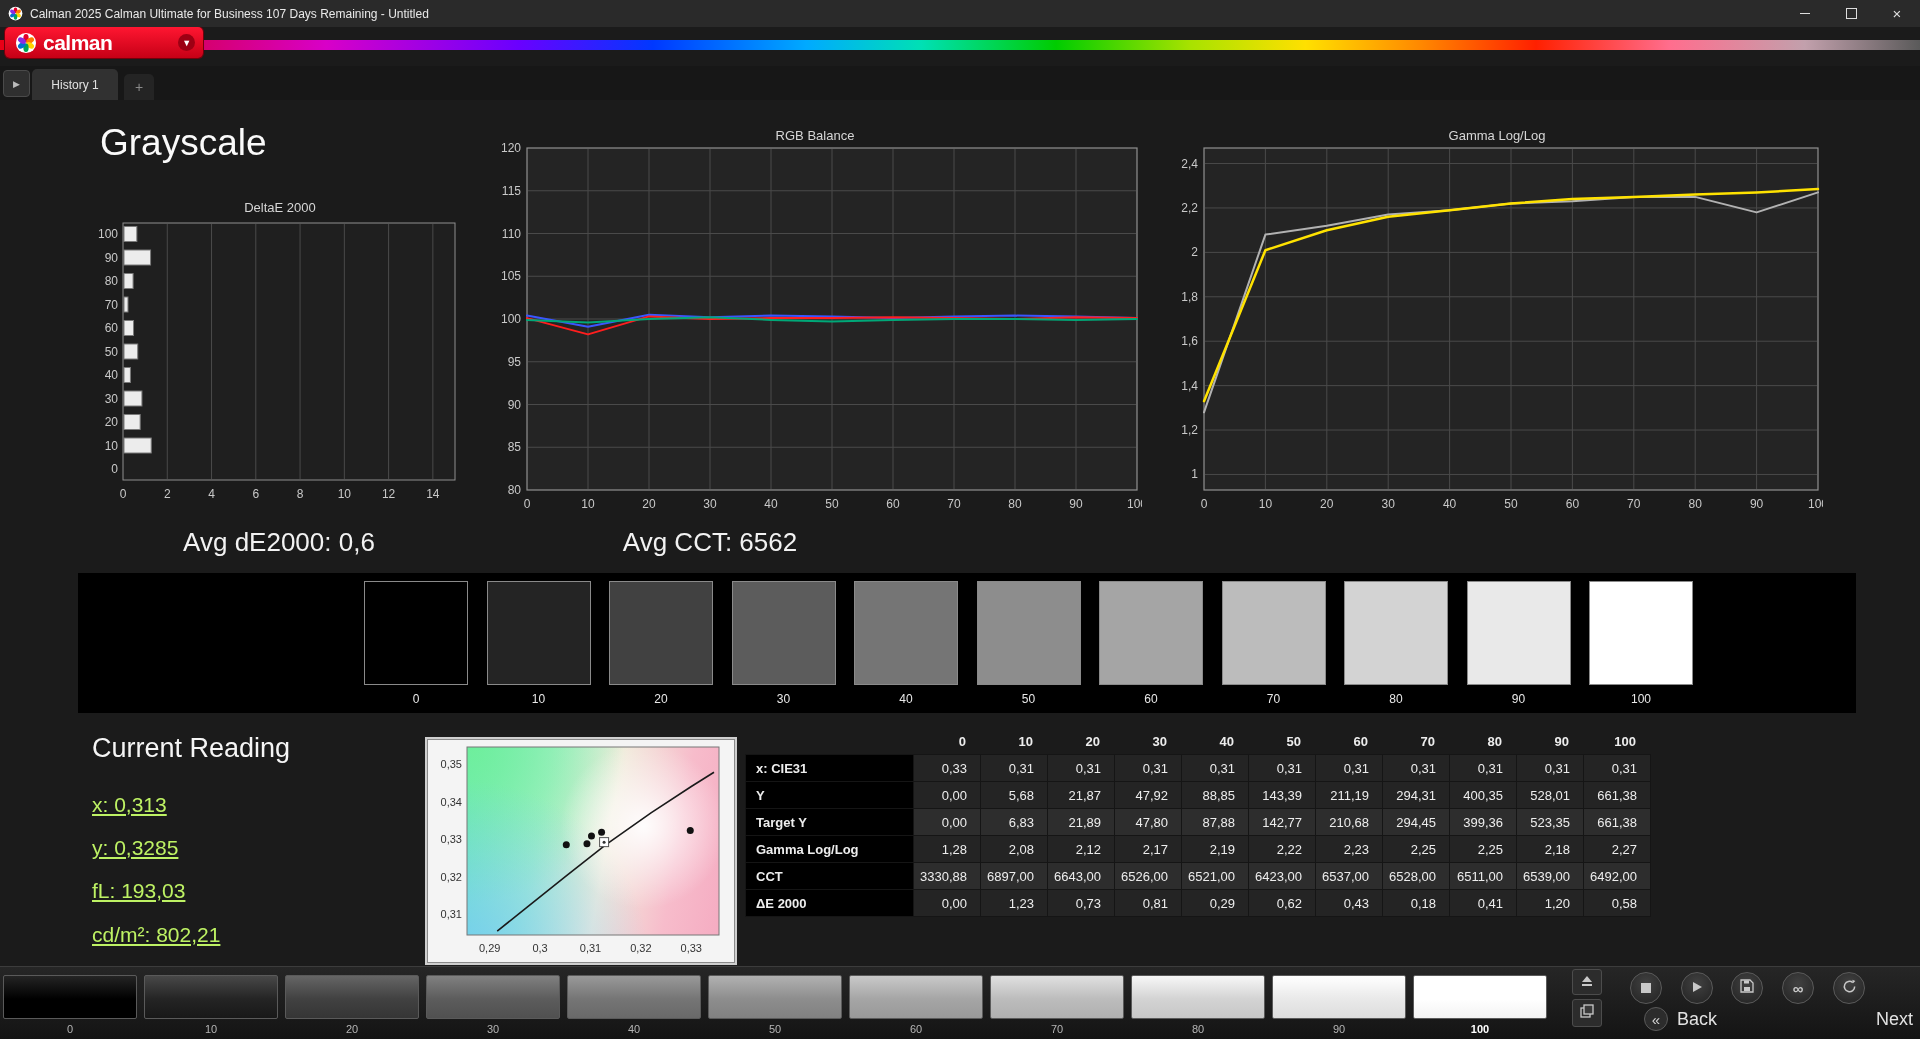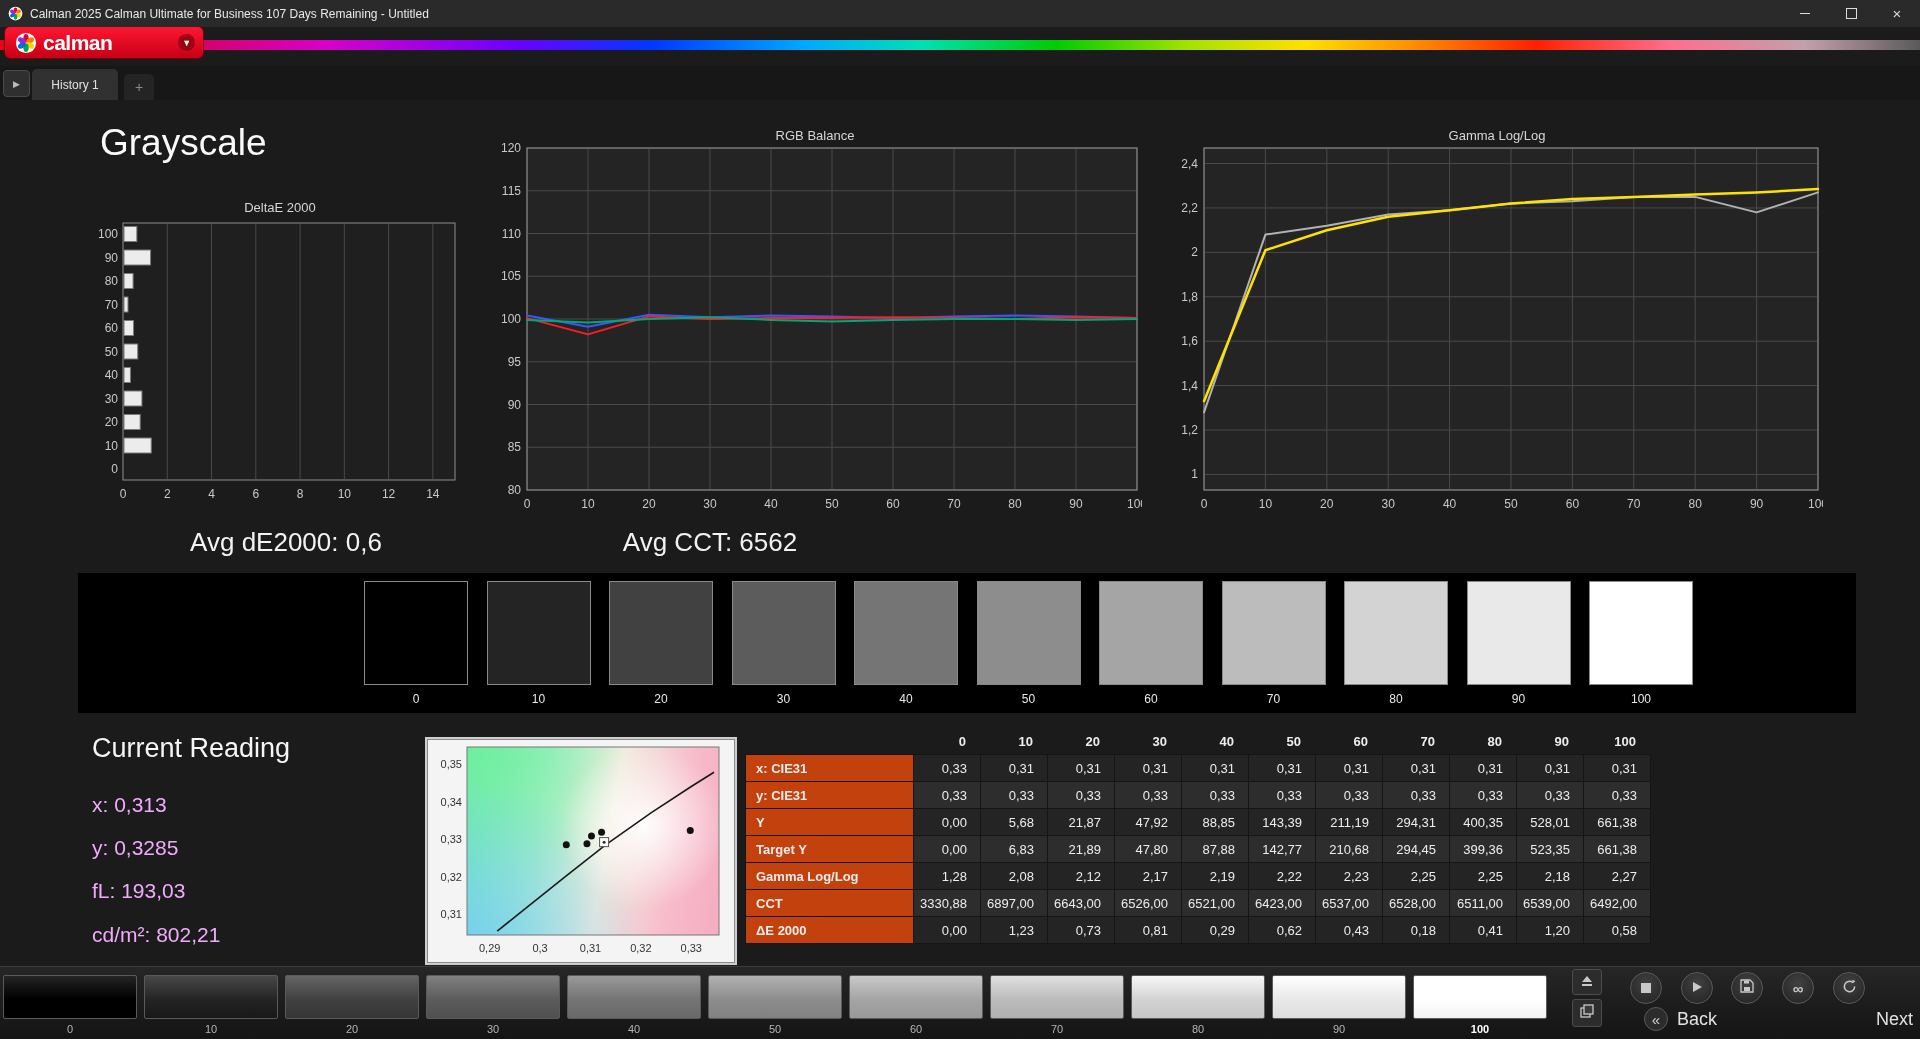--- a/index.html
+++ b/index.html
@@ -37,35 +37,35 @@
   .page-title{position:absolute;left:100px;top:122px;font-size:37px;color:#fafafa;}
   .chart-title{position:absolute;width:240px;text-align:center;color:#d6d6d6;font-size:13px;}
   .stat{position:absolute;top:527px;color:#f2f2f2;font-size:26px;white-space:nowrap;}
   
   .strip{position:absolute;left:78px;top:573px;width:1778px;height:140px;background:#000;}
   .strip-rowlabel{position:absolute;left:336px;width:14px;color:#d8d8d8;font-size:11px;transform:rotate(-90deg);transform-origin:center;white-space:nowrap;}
   .strip-swatch{position:absolute;top:8px;width:104px;height:104px;border:1px solid #8a8a8a;box-sizing:border-box;}
   .strip-label{position:absolute;top:119px;width:104px;text-align:center;color:#e8e8e8;font-size:12px;}
   
   .cr-title{position:absolute;left:92px;top:733px;font-size:27px;color:#f5f5f5;}
-  .cr-line{position:absolute;left:92px;font-size:21px;color:#f0abfc;}
+  .cr-line{position:absolute;left:92px;font-size:21px;color:#bef264;text-decoration:underline;}
   
   .cie-panel{position:absolute;left:425px;top:737px;width:312px;height:228px;background:#f4f4f4;border:2px solid #cfcfcf;box-sizing:border-box;box-shadow:inset 0 0 0 1px #8a8a8a;}
   .cie-grad{position:absolute;left:40px;top:8px;width:252px;height:188px;
     background:
       radial-gradient(circle at 70% 42%, rgba(255,255,255,0.95) 0%, rgba(255,255,255,0) 40%),
       radial-gradient(circle at 0% 115%, rgba(110,195,255,0.75) 0%, rgba(110,195,255,0) 55%),
       radial-gradient(circle at 2% 0%, rgba(110,240,150,0.85) 0%, rgba(110,240,150,0) 50%),
       linear-gradient(100deg,#6fe8c0 0%,#a8efcc 30%,#f1ecdc 55%,#f7bccb 80%,#f5acc2 100%);}
   .cie-svg{position:absolute;left:0;top:0;}
   
   #data-table{position:absolute;left:745px;top:727px;border-collapse:collapse;font-size:13px;color:#ededed;table-layout:fixed;}
   #data-table th,#data-table td{border:1px solid #151515;height:26px;padding:0;overflow:hidden;white-space:nowrap;}
   #data-table thead th{background:transparent;border-color:transparent;border-bottom:1px solid #151515;font-weight:bold;text-align:right;padding-right:14px;}
-  #data-table tbody th{background:#c2410c;text-align:left;padding-left:10px;font-weight:bold;font-size:13px;}
+  #data-table tbody th{background:#000000;text-align:left;padding-left:10px;font-weight:bold;font-size:13px;}
   #data-table td{text-align:right;padding-right:13px;}
   #data-table tr.r-even td{background:#242424;}
   #data-table tr.r-odd td{background:#2d2d2d;}
   
   .bottombar{position:absolute;left:0;top:966px;width:1920px;height:73px;background:linear-gradient(#262626,#141414);border-top:1px solid #3c3c3c;box-sizing:border-box;}
   .bb-btn{position:absolute;top:8px;width:134px;height:44px;border:1px solid #5a5a5a;border-radius:2px;box-sizing:border-box;}
   .bb-label{position:absolute;top:56px;width:134px;text-align:center;font-size:11px;color:#b5b5b5;}
   .round-btn{position:absolute;top:5px;width:32px;height:32px;border-radius:50%;background:radial-gradient(circle at 50% 35%,#414141,#222);border:1px solid #5a5a5a;display:flex;align-items:center;justify-content:center;box-sizing:border-box;}
   .sq-btn{position:absolute;left:1572px;width:30px;height:26px;background:#2c2c2c;border:1px solid #4c4c4c;border-radius:3px;display:flex;align-items:center;justify-content:center;box-sizing:border-box;}
   .nav-circle{width:24px;height:24px;border-radius:50%;background:#2c2c2c;border:1px solid #5a5a5a;color:#d5d5d5;font-size:15px;display:flex;align-items:center;justify-content:center;box-sizing:border-box;}
@@ -318,21 +318,21 @@
       <line x1="37" y1="112.37662337662341" x2="649" y2="112.37662337662341" stroke="#4a4a4a"></line>
       <text x="30" y="116.37662337662341" fill="#c9c9c9" font-size="12" text-anchor="end">2</text>
       <line x1="37" y1="67.96103896103895" x2="649" y2="67.96103896103895" stroke="#4a4a4a"></line>
       <text x="30" y="71.96103896103895" fill="#c9c9c9" font-size="12" text-anchor="end">2,2</text>
       <line x1="37" y1="23.545454545454607" x2="649" y2="23.545454545454607" stroke="#4a4a4a"></line>
       <text x="30" y="27.545454545454607" fill="#c9c9c9" font-size="12" text-anchor="end">2,4</text>
       <polyline points="36.0,272.3 97.4,94.6 158.8,85.7 220.2,74.6 281.6,70.2 343.0,63.5 404.4,61.3 465.8,56.9 527.2,56.9 588.6,72.4 650.0,52.4" fill="none" stroke="#b2b2b2" stroke-width="2" stroke-linejoin="round" stroke-linecap="round"></polyline>
       <polyline points="36.0,261.2 97.4,110.2 158.8,90.2 220.2,76.8 281.6,70.2 343.0,63.5 404.4,59.1 465.8,56.9 527.2,54.6 588.6,52.4 650.0,49.1" fill="none" stroke="#ffe200" stroke-width="2.5" stroke-linejoin="round" stroke-linecap="round"></polyline>
     </svg>
 
-  <div class="stat" style="left:101px;width:370px;text-align:center;">Avg dE2000: 0,6</div>
+  <div class="stat" style="left:94px;width:370px;text-align:center;">Avg dE2000: 0,6</div>
   <div class="stat" style="left:520px;width:380px;text-align:center;">Avg CCT: 6562</div>
 
   <div class="strip" id="swatch-strip">
     <span class="strip-rowlabel" style="top:36px;">Actual</span>
     <span class="strip-rowlabel" style="top:90px;">Target</span>
   <div class="strip-swatch" style="left: 286px; background: rgb(0, 0, 0);"></div>
       <div class="strip-label" style="left: 286px;">0</div>
       <div class="strip-swatch" style="left: 408.5px; background: rgb(36, 36, 36);"></div>
       <div class="strip-label" style="left: 408.5px;">10</div>
       <div class="strip-swatch" style="left: 531px; background: rgb(65, 65, 65);"></div>
@@ -425,34 +425,20 @@
           <td>0,31</td>
           <td>0,31</td>
           <td>0,31</td>
           <td>0,31</td>
           <td>0,31</td>
           <td>0,31</td>
           <td>0,31</td>
           <td>0,31</td>
           <td>0,31</td>
         </tr>
-        <tr class="r-odd">
-          <th>y: CIE31</th>
-          <td>0,33</td>
-          <td>0,33</td>
-          <td>0,33</td>
-          <td>0,33</td>
-          <td>0,33</td>
-          <td>0,33</td>
-          <td>0,33</td>
-          <td>0,33</td>
-          <td>0,33</td>
-          <td>0,33</td>
-          <td>0,33</td>
-        </tr>
         <tr class="r-even">
           <th>Y</th>
           <td>0,00</td>
           <td>5,68</td>
           <td>21,87</td>
           <td>47,92</td>
           <td>88,85</td>
           <td>143,39</td>
           <td>211,19</td>
           <td>294,31</td>

